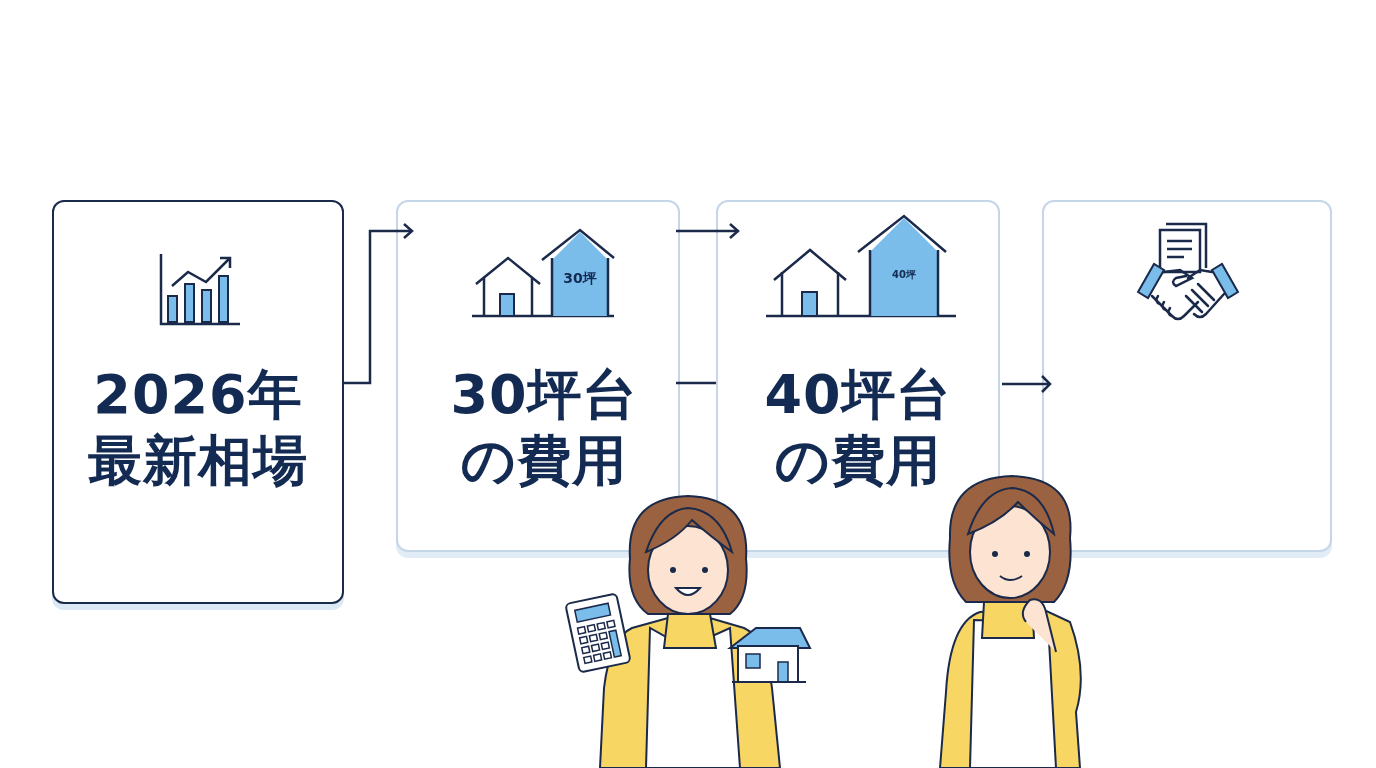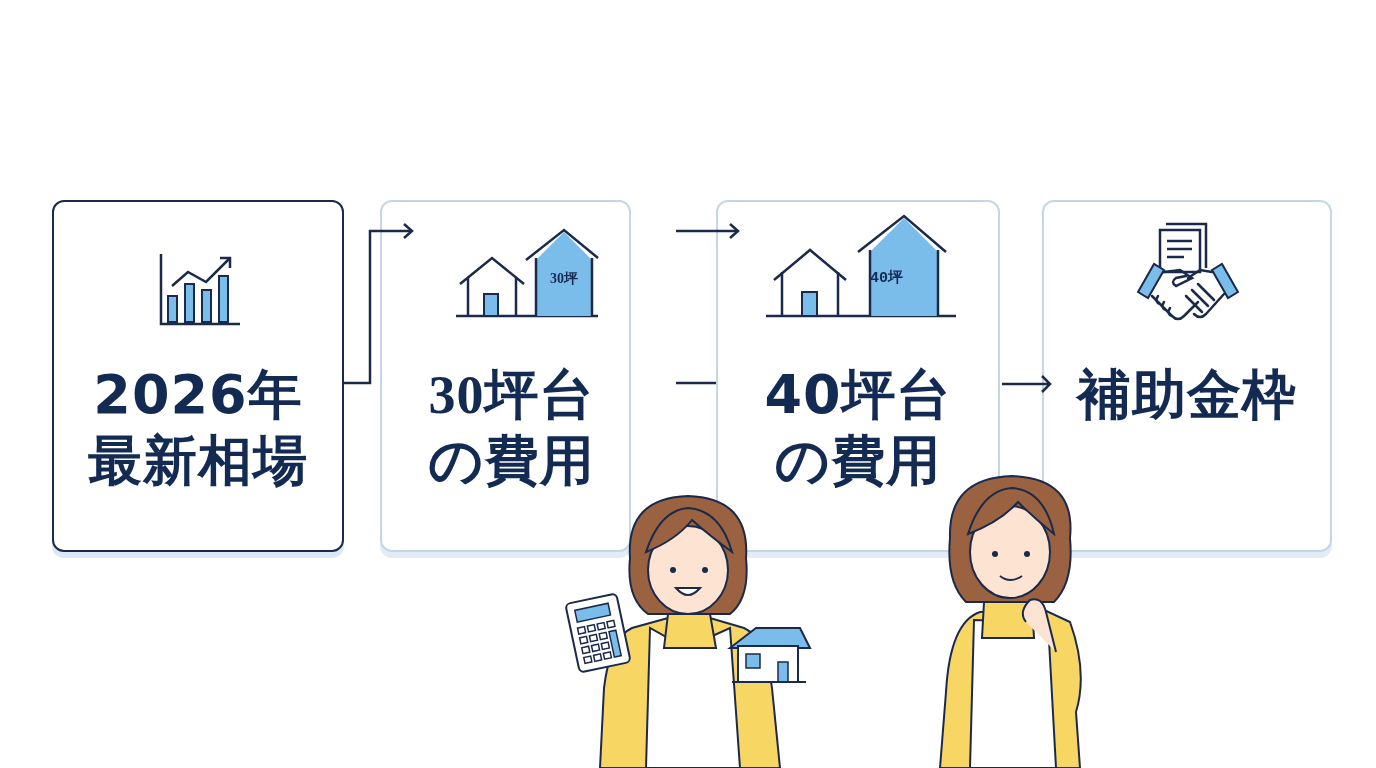--- a/index.html
+++ b/index.html
@@ -10,37 +10,37 @@
     .card.secondary { border:2px solid #c5d6e8; box-shadow:0 6px 0 #e2ecf6; }
     .card-title { position:absolute; left:0; right:0; text-align:center; color:#132a52;
                   font-weight:bold; font-size:54px; line-height:66px; letter-spacing:1px; }
     .icon { position:absolute; }
     .connector { position:absolute; }
     .char { position:absolute; }
   </style>
 </head>
 <body>
 
-<div class="card primary" style="left:52px;top:200px;width:292px;height:352px;">
+<div class="card primary" style="left:52px;top:200px;width:292px;height:404px;">
   <svg class="icon" style="left:104px;top:50px;" width="84" height="76" viewBox="0 0 84 76">
     <polyline points="3,2 3,72 82,72" fill="none" stroke="#1b2a4a" stroke-width="2.5"></polyline>
     <rect x="10" y="44" width="9" height="26" fill="#7bbdea" stroke="#1b2a4a" stroke-width="2"></rect>
     <rect x="27" y="32" width="9" height="38" fill="#7bbdea" stroke="#1b2a4a" stroke-width="2"></rect>
     <rect x="44" y="38" width="9" height="32" fill="#7bbdea" stroke="#1b2a4a" stroke-width="2"></rect>
     <rect x="61" y="24" width="9" height="46" fill="#7bbdea" stroke="#1b2a4a" stroke-width="2"></rect>
     <polyline points="14,34 30,20 48,30 72,6" fill="none" stroke="#1b2a4a" stroke-width="2.5"></polyline>
     <polyline points="62,6 72,6 72,16" fill="none" stroke="#1b2a4a" stroke-width="2.5"></polyline>
   </svg>
   <div class="card-title" style="top:160px;">
     <div>2026年</div>
     <div>最新相場</div>
   </div>
 </div>
 
-<div class="card secondary" style="left:380px;top:200px;width:251px;height:352px;font-family:Liberation Serif, serif;">
+<div class="card secondary" style="left:396px;top:200px;width:284px;height:352px;">
   <svg class="icon" style="left:72px;top:26px;" width="146" height="94" viewBox="0 0 146 94">
     <line x1="2" y1="88" x2="144" y2="88" stroke="#1b2a4a" stroke-width="2.5"></line>
     <polyline points="6,56 38,30 70,56" fill="none" stroke="#1b2a4a" stroke-width="2.5"></polyline>
     <line x1="14" y1="50" x2="14" y2="88" stroke="#1b2a4a" stroke-width="2.5"></line>
     <line x1="62" y1="50" x2="62" y2="88" stroke="#1b2a4a" stroke-width="2.5"></line>
     <rect x="30" y="66" width="14" height="22" fill="#7bbdea" stroke="#1b2a4a" stroke-width="2"></rect>
     <polygon points="82,32 110,4 138,32 138,88 82,88" fill="#7bbdea"></polygon>
     <polyline points="72,32 110,2 144,30" fill="none" stroke="#1b2a4a" stroke-width="2.5"></polyline>
     <line x1="82" y1="30" x2="82" y2="88" stroke="#1b2a4a" stroke-width="2.5"></line>
     <line x1="138" y1="30" x2="138" y2="88" stroke="#1b2a4a" stroke-width="2.5"></line>
@@ -57,41 +57,40 @@
     <line x1="0" y1="102" x2="190" y2="102" stroke="#1b2a4a" stroke-width="2.5"></line>
     <polyline points="8,66 44,36 80,66" fill="none" stroke="#1b2a4a" stroke-width="2.5"></polyline>
     <line x1="16" y1="58" x2="16" y2="102" stroke="#1b2a4a" stroke-width="2.5"></line>
     <line x1="72" y1="58" x2="72" y2="102" stroke="#1b2a4a" stroke-width="2.5"></line>
     <rect x="36" y="78" width="15" height="24" fill="#7bbdea" stroke="#1b2a4a" stroke-width="2"></rect>
     <polygon points="104,38 138,4 172,38 172,102 104,102" fill="#7bbdea"></polygon>
     <polyline points="92,38 138,2 180,38" fill="none" stroke="#1b2a4a" stroke-width="2.5"></polyline>
     <line x1="104" y1="36" x2="104" y2="102" stroke="#1b2a4a" stroke-width="2.5"></line>
     <line x1="172" y1="36" x2="172" y2="102" stroke="#1b2a4a" stroke-width="2.5"></line>
   </svg>
-  <div style="position:absolute;left:152px;top:66px;width:68px;font-size:15px;font-weight:bold;color:#132a52;font-family:Liberation Mono, monospace;">40坪</div>
+  <div style="position:absolute;left:152px;top:66px;width:68px;text-align:center;font-size:10px;font-weight:bold;color:#132a52;">40坪</div>
   <div class="card-title" style="top:160px;">
     <div>40坪台</div>
     <div>の費用</div>
   </div>
 </div>
 
 <div class="card secondary" style="left:1042px;top:200px;width:290px;height:352px;">
   <svg class="icon" style="left:92px;top:20px;" width="104" height="104" viewBox="0 0 104 104">
     <polyline points="30,2 70,2 70,46" fill="none" stroke="#1b2a4a" stroke-width="2.5"></polyline>
     <rect x="24" y="8" width="40" height="42" fill="#fff" stroke="#1b2a4a" stroke-width="2.5"></rect>
     <line x1="31" y1="19" x2="56" y2="19" stroke="#1b2a4a" stroke-width="2.5"></line>
     <line x1="31" y1="27" x2="56" y2="27" stroke="#1b2a4a" stroke-width="2.5"></line>
     <line x1="31" y1="35" x2="48" y2="35" stroke="#1b2a4a" stroke-width="2.5"></line>
     <polygon points="2,70 18,42 28,48 12,76" fill="#7bbdea" stroke="#1b2a4a" stroke-width="2"></polygon>
     <polygon points="102,70 86,42 76,48 92,76" fill="#7bbdea" stroke="#1b2a4a" stroke-width="2"></polygon>
     <path d="M28,50 L44,48 L56,56 L40,64 Q34,60 40,56 L50,54 M76,50 L64,48 L52,56 M88,72 L70,92 Q64,98 58,92 M16,74 L36,94 Q42,100 48,94 L62,80 M28,80 Q24,86 30,88 M34,86 Q30,92 36,94 M22,74 Q18,80 24,82" fill="none" stroke="#1b2a4a" stroke-width="2.5" stroke-linecap="round"></path>
     <path d="M62,62 L78,78 M56,68 L72,84 M50,74 L66,90" fill="none" stroke="#1b2a4a" stroke-width="2.5" stroke-linecap="round"></path>
   </svg>
   <div class="card-title" style="top:160px;">
-    <div>補助金枠</div>
   </div>
 </div>
 
 <svg class="connector" style="left:342px;top:220px;" width="74" height="170" viewBox="0 0 74 170">
   <polyline points="2,163 28,163 28,11 70,11" fill="none" stroke="#1b2a4a" stroke-width="2.5"></polyline>
   <polyline points="62,4 70,11 62,18" fill="none" stroke="#1b2a4a" stroke-width="2.5"></polyline>
 </svg>
 <svg class="connector" style="left:674px;top:220px;" width="70" height="170" viewBox="0 0 70 170">
   <line x1="2" y1="11" x2="64" y2="11" stroke="#1b2a4a" stroke-width="2.5"></line>
   <polyline points="56,4 64,11 56,18" fill="none" stroke="#1b2a4a" stroke-width="2.5"></polyline>

